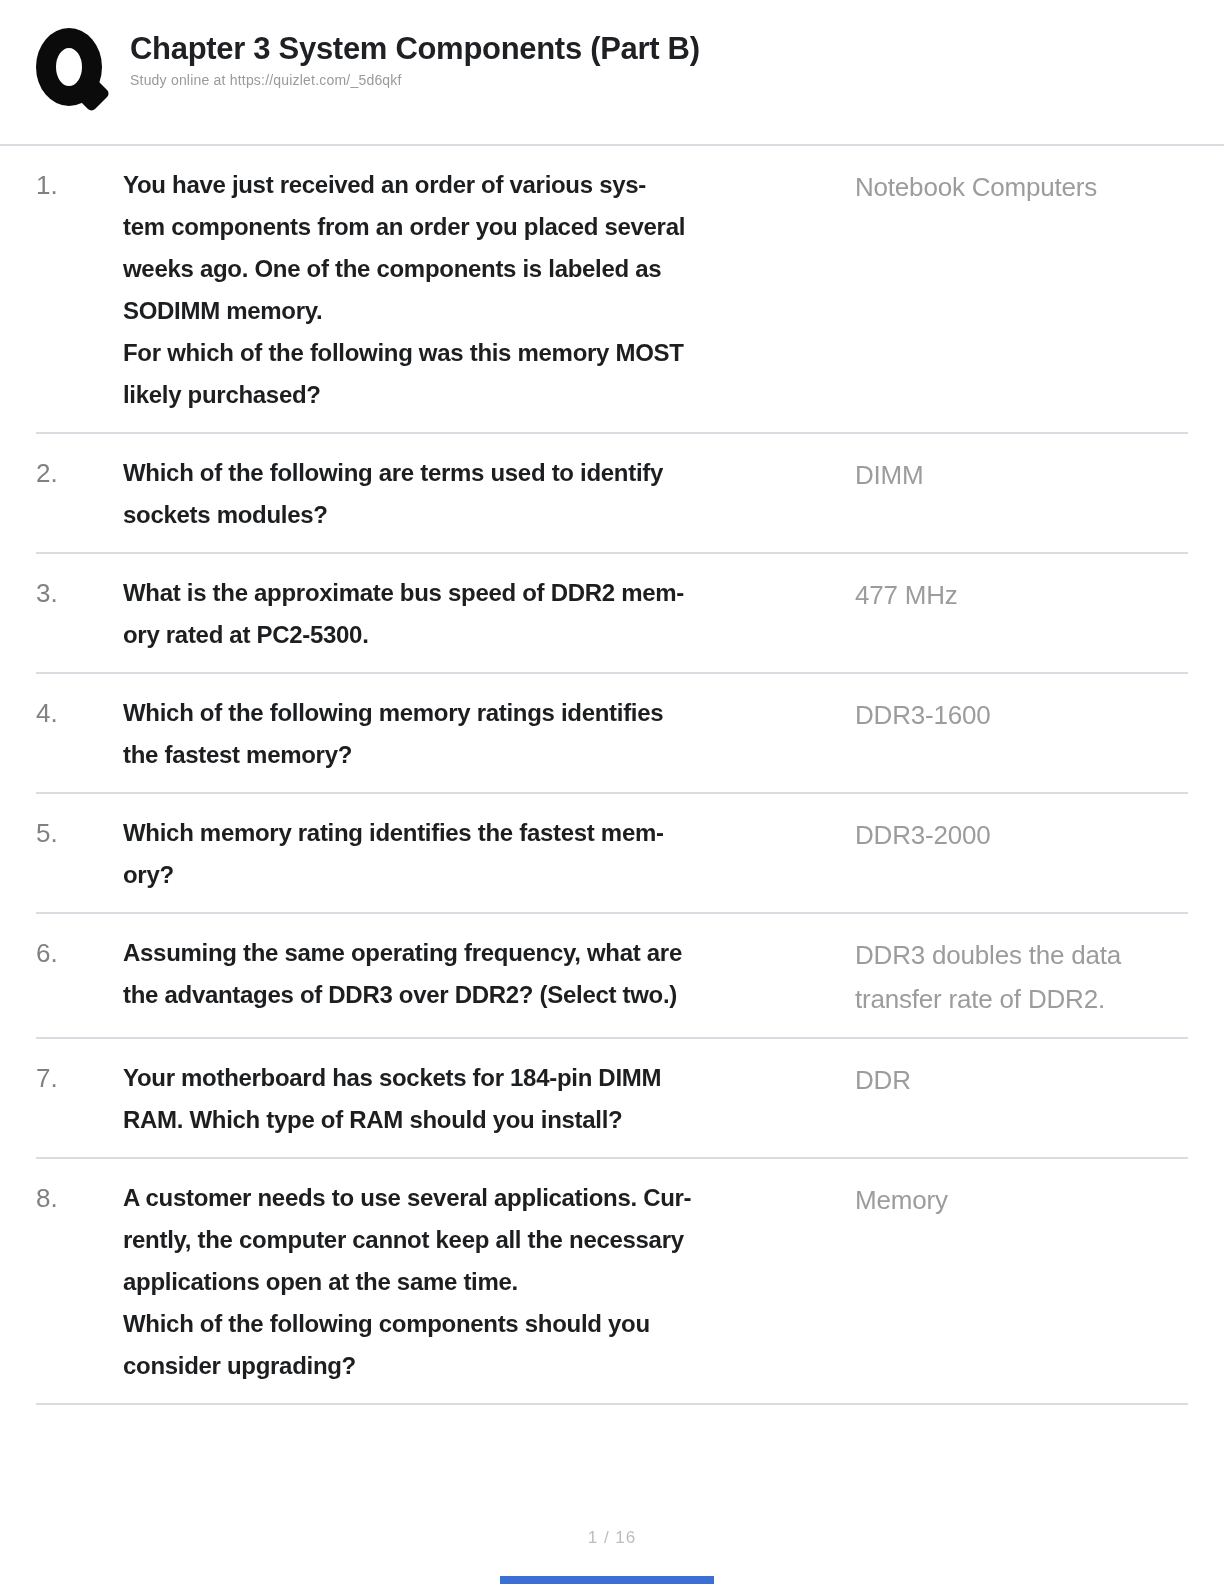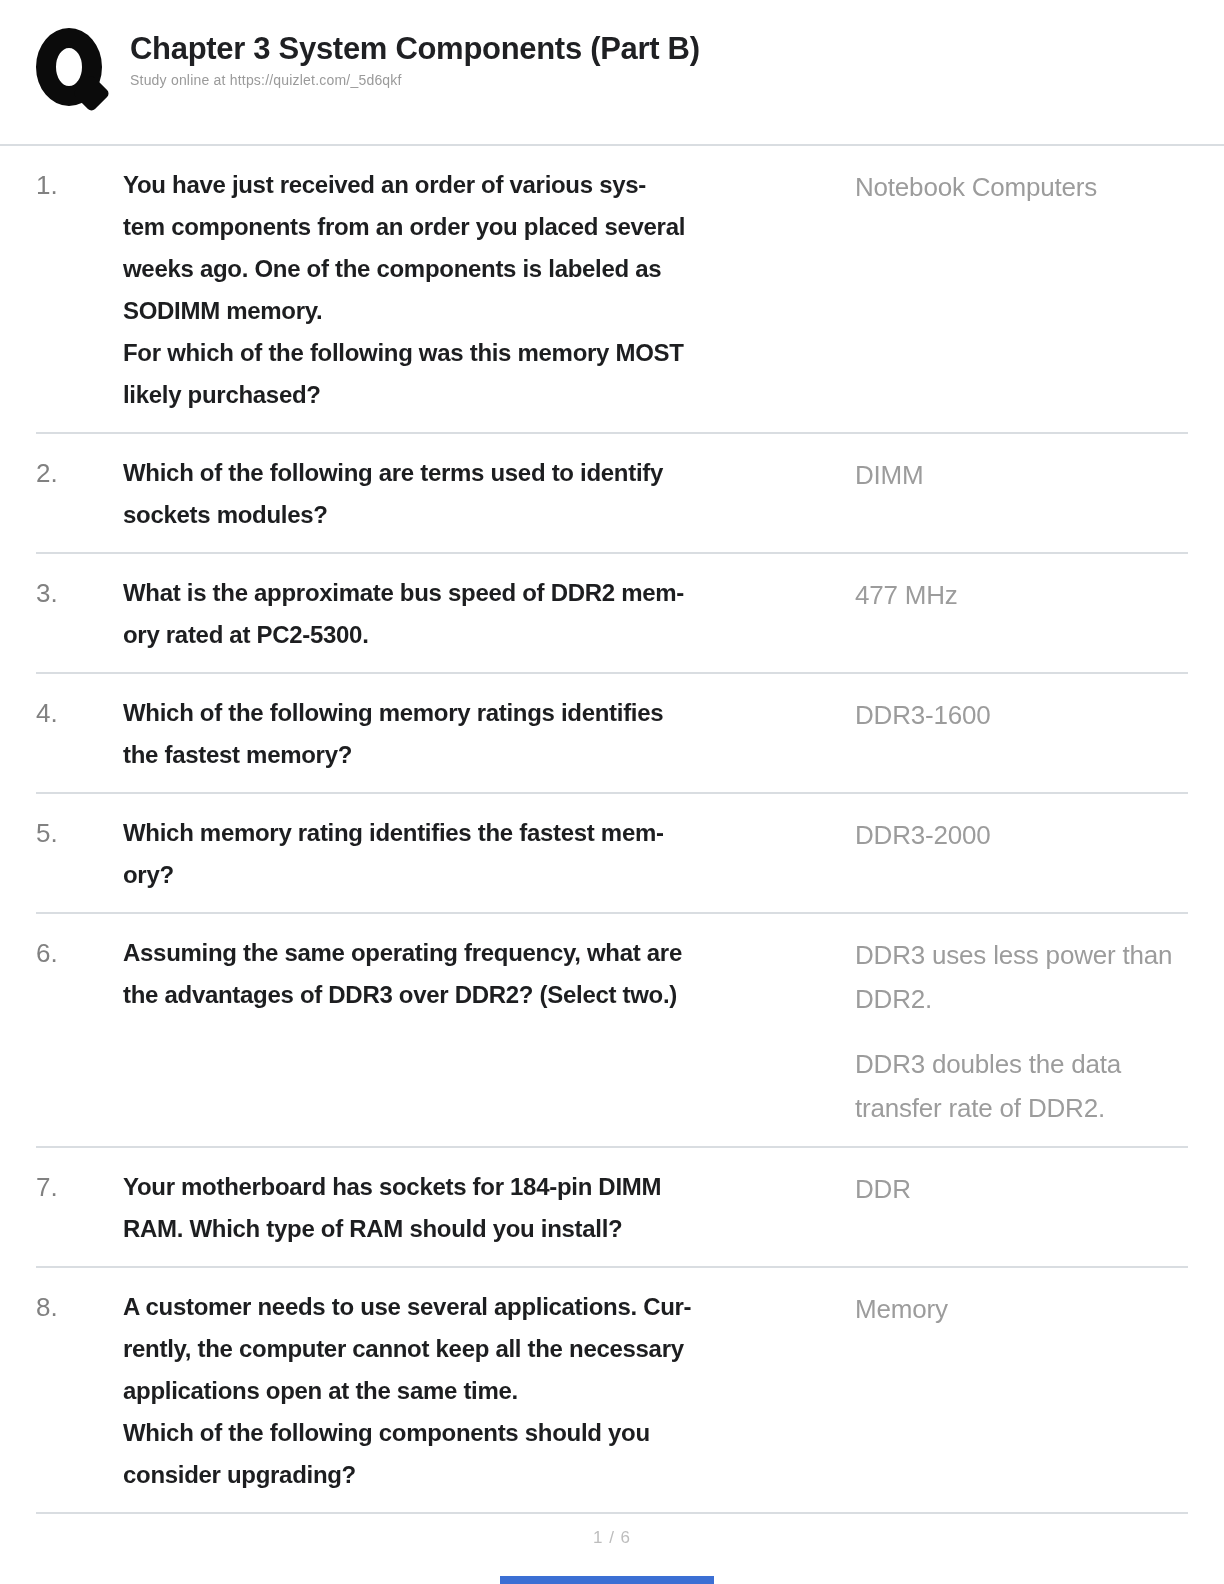--- a/index.html
+++ b/index.html
@@ -181,21 +181,20 @@
         </div>
   </section>
 
   <section class="row">
     <div class="num">6.</div>
     <div class="question">
           <div class="q-line">Assuming the same operating frequency, what are</div>
           <div class="q-line">the advantages of DDR3 over DDR2? (Select two.)</div>
         </div>
     <div class="answer">
-          <p class="a-para">DDR3 uses less power than DDR2.</p>
           <p class="a-para">DDR3 doubles the data transfer rate of DDR2.</p>
         </div>
   </section>
 
   <section class="row">
     <div class="num">7.</div>
     <div class="question">
           <div class="q-line">Your motherboard has sockets for 184-pin DIMM</div>
           <div class="q-line">RAM. Which type of RAM should you install?</div>
         </div>
@@ -212,16 +211,16 @@
           <div class="q-line">applications open at the same time.</div>
           <div class="q-line">Which of the following components should you</div>
           <div class="q-line">consider upgrading?</div>
         </div>
     <div class="answer">
           <p class="a-para">Memory</p>
         </div>
   </section>
 </main>
 
-  <div class="page-number">1 / 6</div>
+  <div class="page-number">1 / 16</div>
   <div class="accent-bar" style="background: rgb(59, 111, 212);"></div>
 
 </div>
 
 </body></html>

